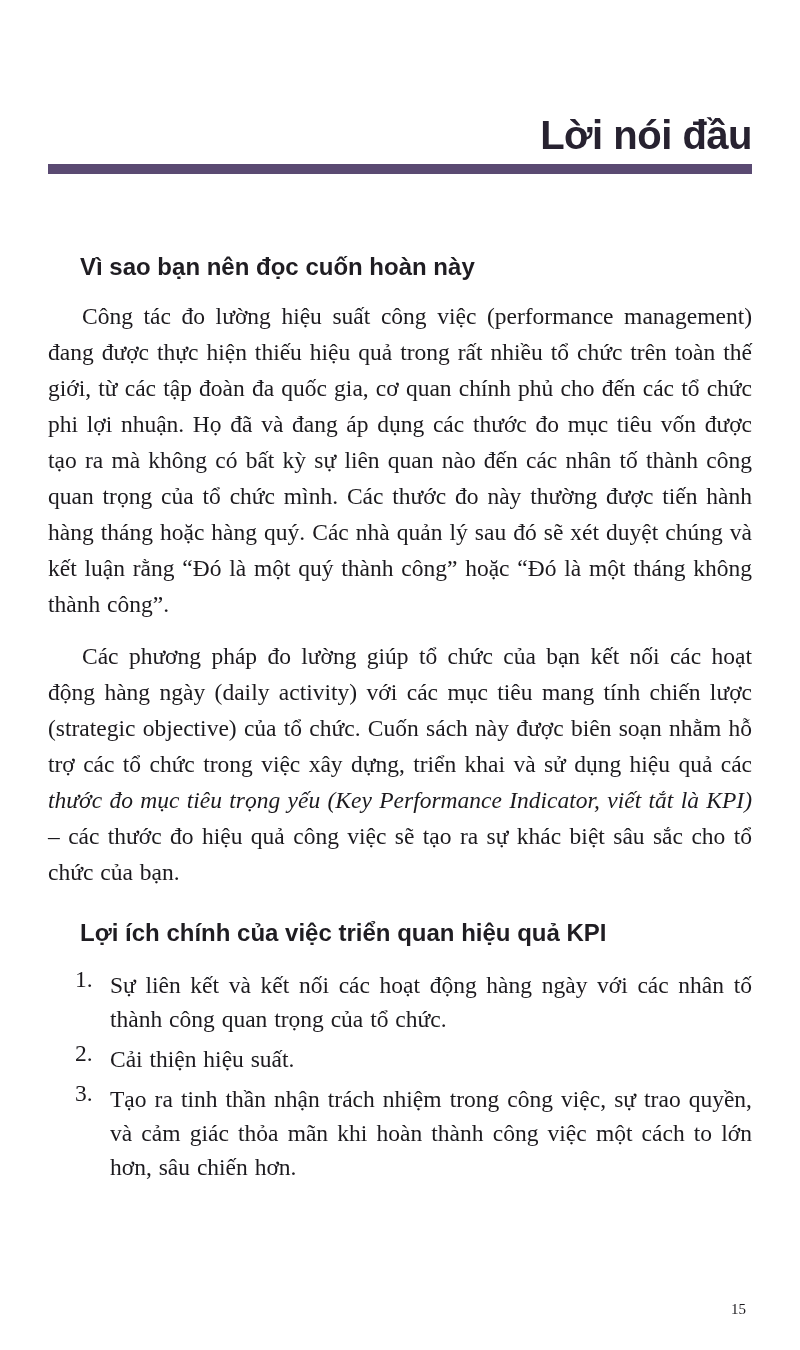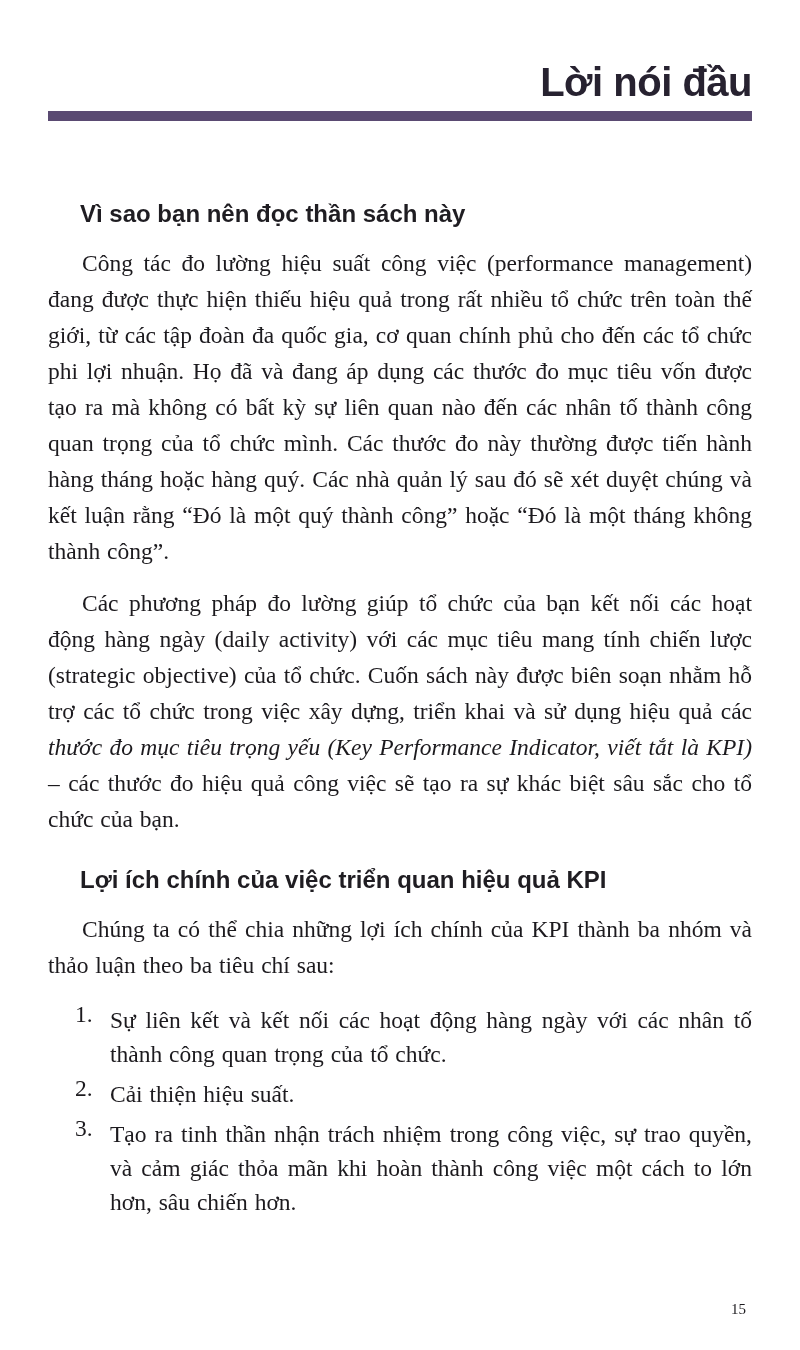--- a/index.html
+++ b/index.html
@@ -11,21 +11,21 @@
     background: #ffffff;
     overflow: hidden;
     font-family: "Liberation Serif", "DejaVu Serif", serif;
     color: #1c1a1e;
   }
   .content {
     padding: 0 48px;
   }
   
   .chapter-header {
-    padding-top: 62px;
+    padding-top: 115px;
   }
   .chapter-title {
     font-family: "Liberation Sans", "DejaVu Sans", sans-serif;
     font-weight: bold;
     font-size: 40px;
     line-height: 1.0;
     text-align: right;
     color: #272230;
     letter-spacing: -0.5px;
   }
@@ -93,29 +93,28 @@
 <body>
 
 <div class="page">
   <div class="content">
 
     <header class="chapter-header">
       <h1 class="chapter-title">Lời nói đầu</h1>
       <div class="title-rule"></div>
     </header>
 
-    <h2 class="section-heading first">Vì sao bạn nên đọc thần sách này</h2>
+    <h2 class="section-heading first">Vì sao bạn nên đọc cuốn hoàn này</h2>
 
     <p class="body-para">Công tác đo lường hiệu suất công việc (performance management) đang được thực hiện thiếu hiệu quả trong rất nhiều tổ chức trên toàn thế giới, từ các tập đoàn đa quốc gia, cơ quan chính phủ cho đến các tổ chức phi lợi nhuận. Họ đã và đang áp dụng các thước đo mục tiêu vốn được tạo ra mà không có bất kỳ sự liên quan nào đến các nhân tố thành công quan trọng của tổ chức mình. Các thước đo này thường được tiến hành hàng tháng hoặc hàng quý. Các nhà quản lý sau đó sẽ xét duyệt chúng và kết luận rằng “Đó là một quý thành công” hoặc “Đó là một tháng không thành công”.</p>
 
     <p class="body-para"><span>Các phương pháp đo lường giúp tổ chức của bạn kết nối các hoạt động hàng ngày (daily activity) với các mục tiêu mang tính chiến lược (strategic objective) của tổ chức. Cuốn sách này được biên soạn nhằm hỗ trợ các tổ chức trong việc xây dựng, triển khai và sử dụng hiệu quả các </span><em>thước đo mục tiêu trọng yếu (Key Performance Indicator, viết tắt là KPI)</em><span> – các thước đo hiệu quả công việc sẽ tạo ra sự khác biệt sâu sắc cho tổ chức của bạn.</span></p>
 
     <h2 class="section-heading">Lợi ích chính của việc triển quan hiệu quả KPI</h2>
 
-    <p class="body-para">Chúng ta có thể chia những lợi ích chính của KPI thành ba nhóm và thảo luận theo ba tiêu chí sau:</p>
 
     <ol class="benefits-list">
       <li class="benefit-item">
         <span class="benefit-number">1.</span>
         <span class="benefit-text">Sự liên kết và kết nối các hoạt động hàng ngày với các nhân tố thành công quan trọng của tổ chức.</span>
       </li>
       <li class="benefit-item">
         <span class="benefit-number">2.</span>
         <span class="benefit-text">Cải thiện hiệu suất.</span>
       </li>

